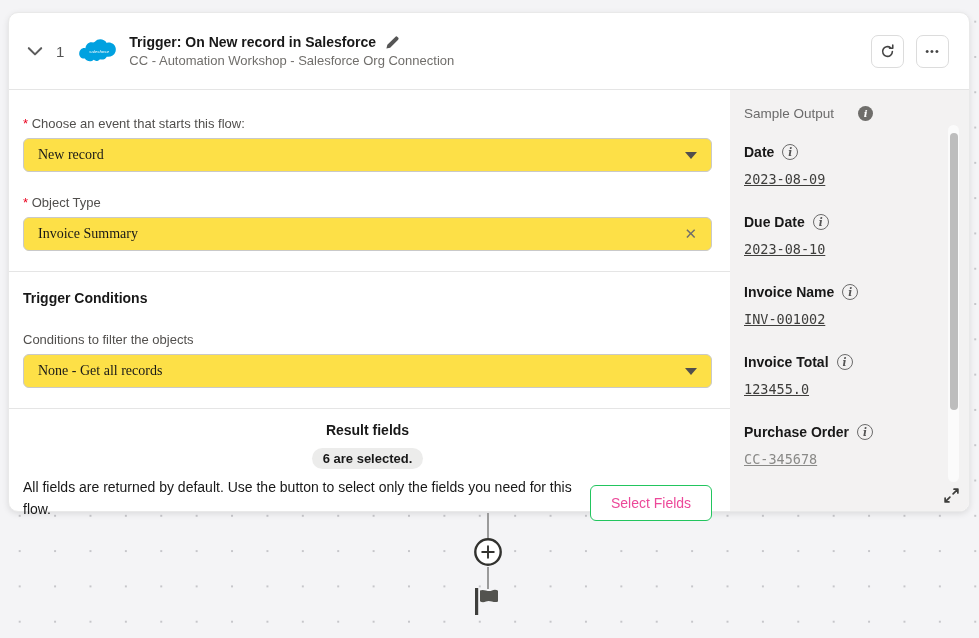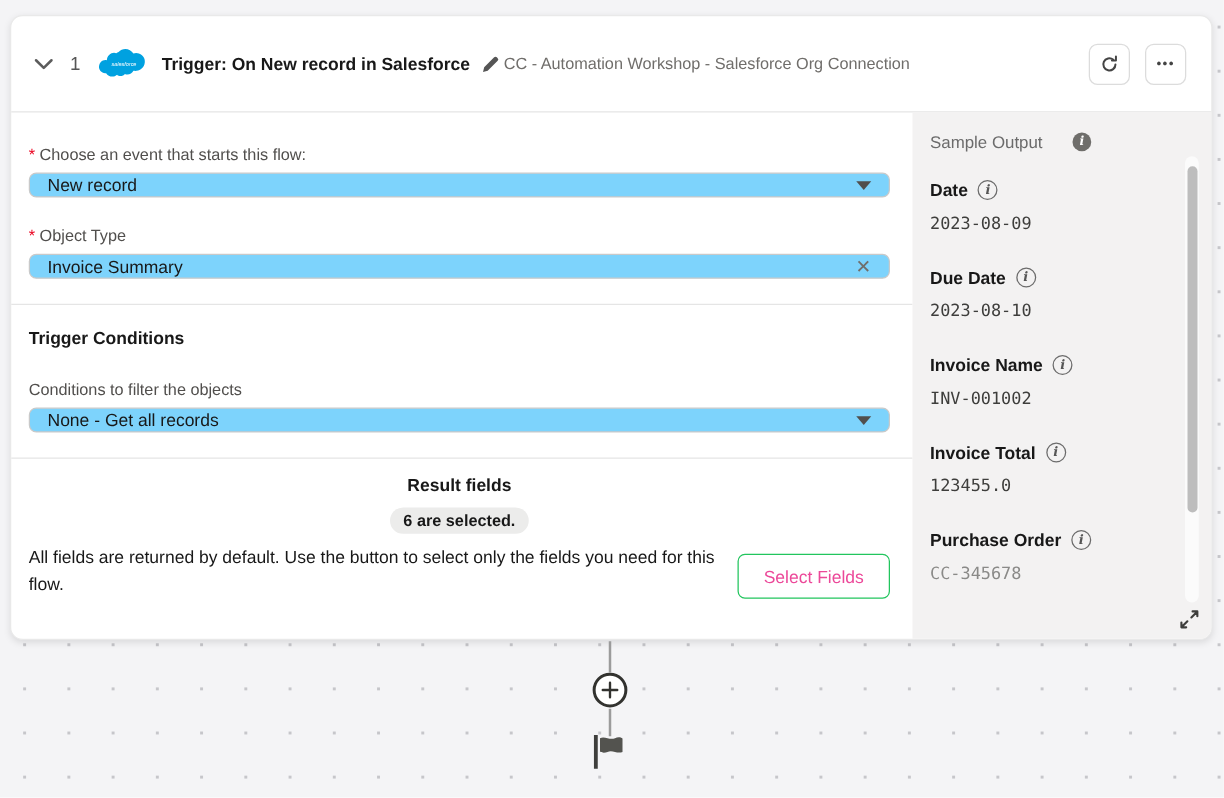--- a/index.html
+++ b/index.html
@@ -22,42 +22,42 @@
     background:#ffffff; border:1px solid #e9e9e9; border-radius:10px;
     box-shadow:0 2px 6px rgba(0,0,0,.10);
   }
   .card-header {
     height:77px; display:flex; align-items:center; padding:0 20px 0 17px;
     border-bottom:1px solid #e5e5e5;
   }
   .chev { width:18px; height:18px; color:#5c5c5c; flex:0 0 auto; cursor:pointer; }
   .step-num { font-size:15px; color:#555; margin:0 14px 0 12px; }
   .sf-logo { width:40px; height:28px; flex:0 0 auto; margin-right:11px; }
-  .title-block { display:flex; flex-direction:row; gap:3px; }
+  .title-block { display:flex; flex-direction:column; gap:3px; }
   .title-row { display:flex; align-items:center; gap:9px; }
   .card-title { font-size:14px; font-weight:bold; color:#181818; }
   .pencil { width:15px; height:15px; color:#555; cursor:pointer; }
   .card-subtitle { font-size:13px; color:#706e6b; }
   .header-actions { margin-left:auto; display:flex; gap:12px; }
   .icon-btn {
     width:33px; height:33px; background:#fff; border:1px solid #dcdcdc; border-radius:7px;
     display:flex; align-items:center; justify-content:center; cursor:pointer; color:#444;
   }
   .icon-btn svg { width:15px; height:15px; }
   .dots-glyph { font-size:11px; letter-spacing:1px; color:#444; line-height:1; }
 
   
   .card-body { display:flex; height:421px; }
   .form-col { flex:1; padding:26px 18px 0 14px; }
   .field-label { font-size:13px; color:#514f4d; margin-bottom:7px; }
   .req::before { content:"* "; color:#ea001e; }
   .select-box, .input-box {
-    height:20px; border:1px solid #c9c9c9; border-radius:6px; background:#7dd3fc;
+    height:34px; border:1px solid #c9c9c9; border-radius:6px; background:#fde047;
     display:flex; align-items:center; justify-content:space-between;
-    padding:0 14px; font-size:14px; color:#181818; cursor:pointer;
+    padding:0 14px; font-size:14px; color:#181818; cursor:pointer;font-family:Liberation Serif, serif;
   }
   .caret { width:0; height:0; border-left:6px solid transparent; border-right:6px solid transparent; border-top:7px solid #514f4d; }
   .x-icon { font-size:15px; color:#706e6b; line-height:1; cursor:pointer; }
   .gap22 { height:23px; } .gap26 { height:26px; }
   .hdiv { border-top:1px solid #e5e5e5; margin:20px -18px 0 -14px; }
   .section-heading { font-size:14px; font-weight:bold; color:#181818; margin-top:18px; }
   .result-row { margin-top:13px; display:flex; align-items:center; gap:10px;flex-direction:column; }
   .badge {
     background:#ececeb; border-radius:11px; padding:3px 11px;
     font-size:13px; font-weight:bold; color:#181818;
@@ -79,21 +79,21 @@
   .so-title { font-size:13.5px; color:#6b6b6b; }
   .info-icon {
     width:16px; height:16px; border-radius:50%; flex:0 0 auto;
     display:inline-flex; align-items:center; justify-content:center;
     font-family:"DejaVu Serif", serif; font-size:10.5px; font-weight:bold; font-style:italic;
   }
   .info-outline { border:1.4px solid #6b6b6b; color:#555; }
   .info-filled { background:#6f6e6b; color:#fff; width:15px; height:15px; font-size:10px; }
   .so-label-row { display:flex; align-items:center; gap:8px; margin-bottom:11px; }
   .so-label { font-size:14px; font-weight:bold; color:#181818; }
-  .so-value { font-family:"DejaVu Sans Mono", monospace; font-size:13.5px; color:#3e3e3c; margin-bottom:27px; }
+  .so-value { font-family:"DejaVu Sans Mono", monospace; font-size:13.5px; color:#3e3e3c; margin-bottom:27px;text-decoration:underline; }
   .so-value.muted { color:#8a8a88; }
   .so-scroll-track {
     position:absolute; right:10px; top:35px; width:11px; height:357px;
     background:#fbfbfb; border-radius:6px;
   }
   .so-scroll-thumb {
     position:absolute; left:1.5px; top:8px; width:8px; height:277px;
     background:#bdbdbd; border-radius:4px; cursor:grab;
   }
   .expand-handle { position:absolute; right:9px; bottom:7px; width:17px; height:17px; color:#3e3e3c; cursor:pointer; }

